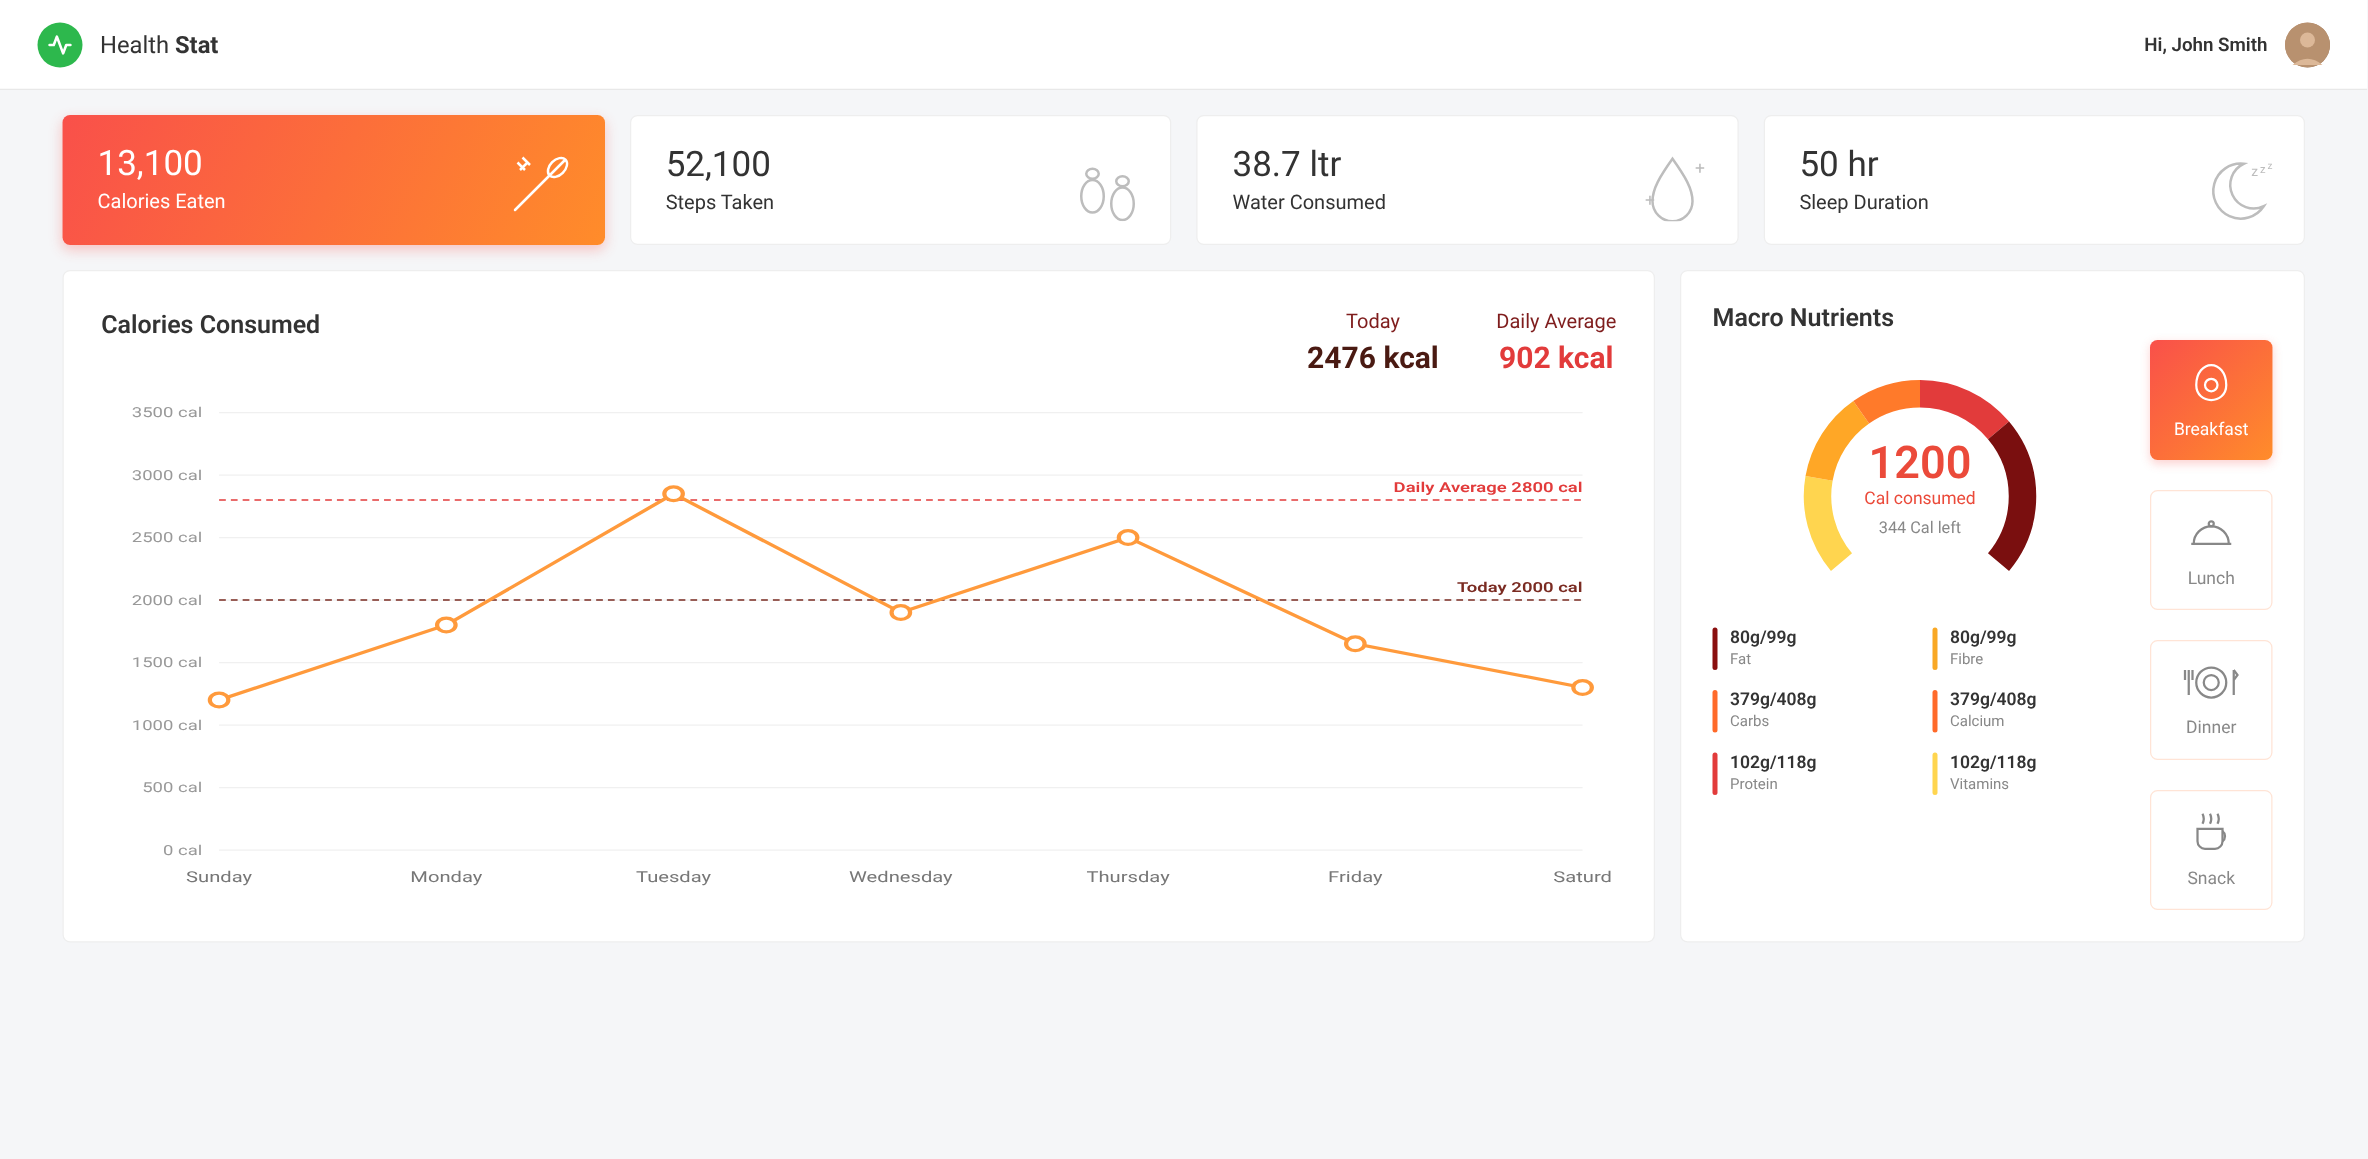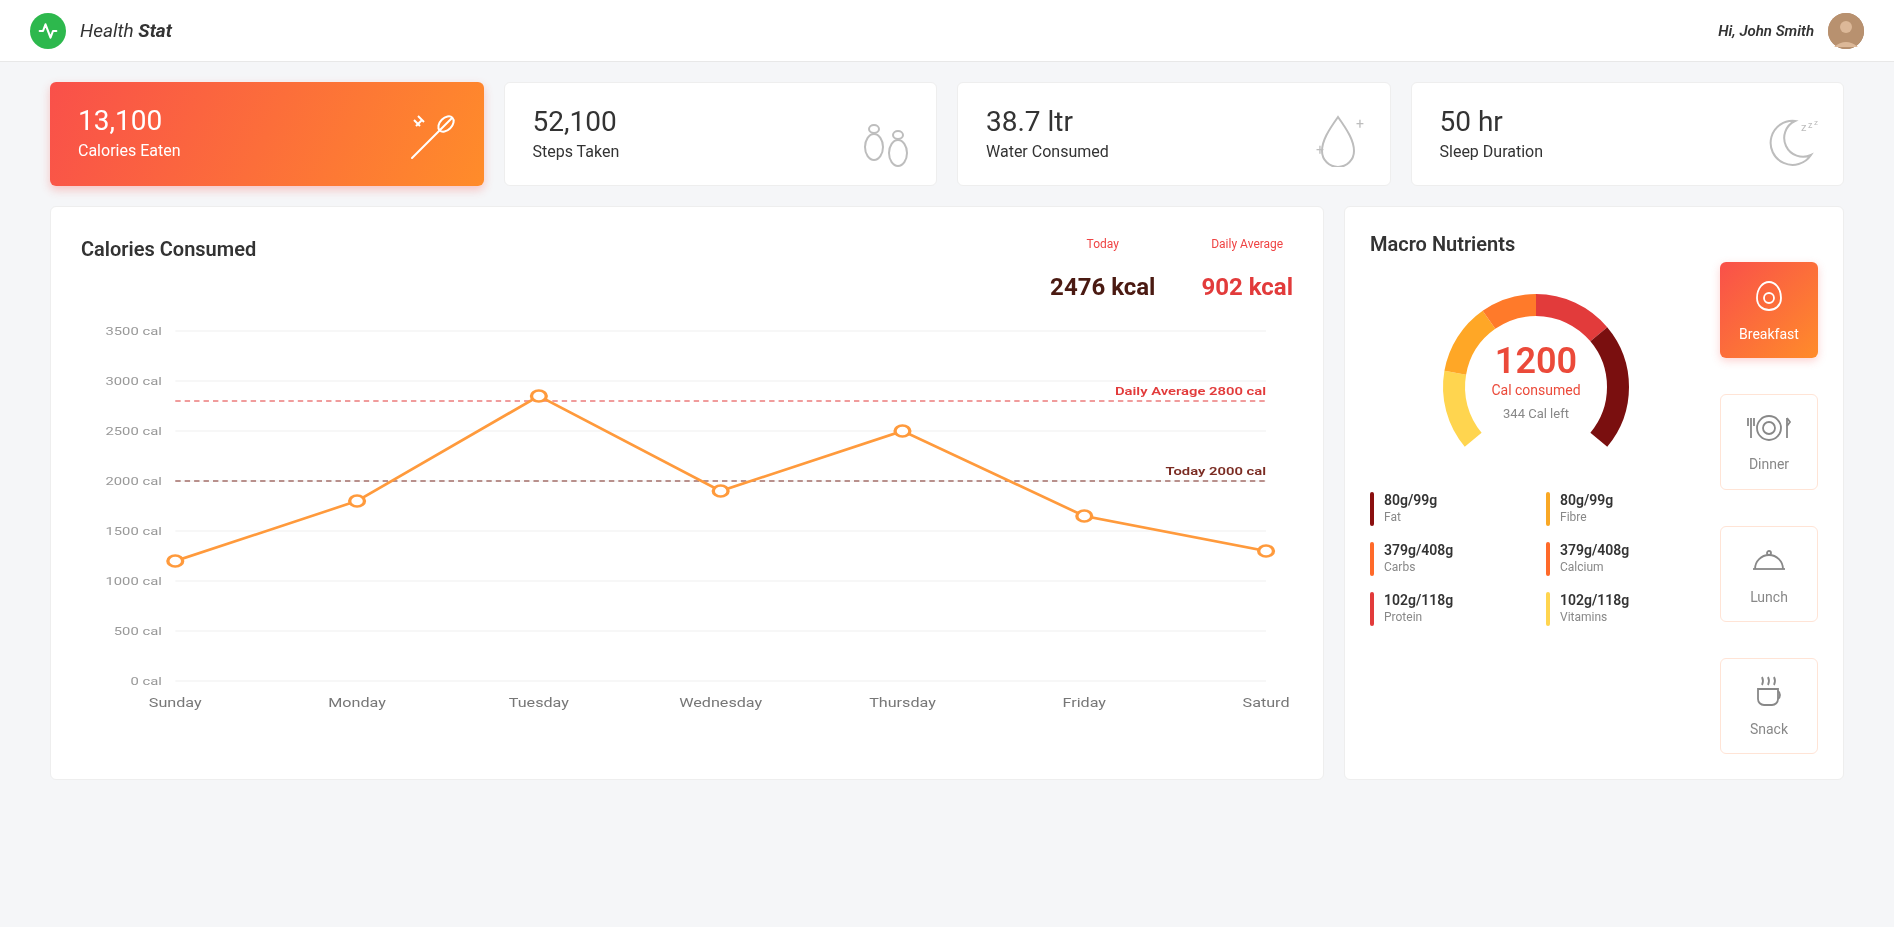--- a/index.html
+++ b/index.html
@@ -1,17 +1,17 @@
 <!DOCTYPE html>
 <html><head>
 <meta charset="utf-8">
 <style>
 * { margin: 0; padding: 0; box-sizing: border-box; }
 body { font-family: -apple-system, BlinkMacSystemFont, "Segoe UI", Roboto, Helvetica, Arial, sans-serif; background: #f5f6f8; color: #333; }
-.header { background: #fff; height: 62px; display: flex; align-items: center; justify-content: space-between; padding: 0 30px; border-bottom: 1px solid #e8e8e8; font-style: italic; }
+.header { background: #fff; height: 72px; display: flex; align-items: center; justify-content: space-between; padding: 0 30px; border-bottom: 1px solid #e8e8e8; }
 .logo-area { display: flex; align-items: center; gap: 14px; }
 .logo-icon { width: 36px; height: 36px; border-radius: 50%; background: #2db84d; display: flex; align-items: center; justify-content: center; }
 .logo-text { font-size: 19px; color: #333; font-weight: 400; }
 .logo-text strong { font-weight: 700; }
 .user-area { display: flex; align-items: center; gap: 14px; }
 .user-greeting { font-size: 15px; font-weight: 600; color: #333; }
 .avatar { width: 36px; height: 36px; border-radius: 50%; background: linear-gradient(135deg, #c99a7a, #8b6a4f); display: flex; align-items: center; justify-content: center; color: #fff; font-size: 12px; }
 .main { padding: 20px 50px; }
 .stat-row { display: grid; grid-template-columns: repeat(4, 1fr); gap: 20px; margin-bottom: 20px; }
 .stat-card { background: #fff; border: 1px solid #eee; border-radius: 6px; padding: 22px 28px; height: 104px; position: relative; overflow: hidden; }
@@ -20,41 +20,41 @@
 .stat-label { font-size: 16px; font-weight: 400; }
 .stat-card .stat-label { color: #333; }
 .stat-card.active .stat-label { color: #fff; }
 .stat-icon { position: absolute; right: 22px; bottom: 14px; }
 .content-row { display: grid; grid-template-columns: 1fr 500px; gap: 20px; }
 .chart-card { background: #fff; border: 1px solid #eee; border-radius: 6px; padding: 30px; }
 .chart-header { display: flex; justify-content: space-between; align-items: flex-start; margin-bottom: 20px; }
 .chart-title { font-size: 20px; font-weight: 600; color: #333; }
 .chart-stats { display: flex; gap: 46px; }
 .chart-stat { text-align: center; }
-.chart-stat-label { font-size: 12px; color: #ef4444; margin-bottom: 22px; }
+.chart-stat-label { font-size: 16px; color: #7f1d1d; margin-bottom: 6px; }
 .chart-stat-value { font-size: 24px; font-weight: 700; }
 .chart-stat-value.today { color: #4a1a12; }
 .chart-stat-value.avg { color: #e23b3b; }
 .chart-area { position: relative; height: 400px; }
 .macro-card { background: #fff; border: 1px solid #eee; border-radius: 6px; padding: 25px; }
 .macro-title { font-size: 20px; font-weight: 600; margin-bottom: 6px; }
 .macro-body { display: flex; gap: 18px; }
 .macro-left { flex: 1; }
 .gauge-wrap { display: flex; flex-direction: column; align-items: center; padding: 10px 0 20px; }
 .gauge { position: relative; width: 220px; height: 200px; }
 .gauge-center { position: absolute; top: 54%; left: 50%; transform: translate(-50%, -50%); text-align: center; }
 .gauge-value { font-size: 36px; font-weight: 600; color: #eb4a3a; }
 .gauge-sub { font-size: 14px; color: #eb4a3a; margin-bottom: 8px; }
 .gauge-left { font-size: 13px; color: #888; }
 .nutrients { display: grid; grid-template-columns: 1fr 1fr; gap: 16px 20px; }
 .nutrient { display: flex; align-items: flex-start; gap: 10px; }
 .nutrient-bar { width: 4px; height: 34px; border-radius: 2px; }
 .nutrient-val { font-size: 14px; font-weight: 600; color: #333; }
 .nutrient-name { font-size: 12px; color: #888; margin-top: 2px; }
-.meal-tabs { display: flex; flex-direction: column; gap: 36px; width: 98px; }
+.meal-tabs { display: flex; flex-direction: column; gap: 24px; width: 98px; }
 .meal-tab { border: 1px solid #ffe4d6; border-radius: 6px; height: 96px; display: flex; flex-direction: column; align-items: center; justify-content: center; gap: 8px; cursor: pointer; color: #888; }
 .meal-tab.active { background: linear-gradient(135deg, #f9504a, #ff8c2a); color: #fff; border: none; box-shadow: 0 3px 8px rgba(249,80,74,0.25); }
 .meal-tab-label { font-size: 14px; }
 </style>
 </head>
 <body>
 
 <div class="header">
   <div class="logo-area">
     <div class="logo-icon">
@@ -239,40 +239,40 @@
         </div>
         <div class="meal-tabs" id="meal-tabs">
             <div class="meal-tab active">
     <div><svg width="40" height="36" viewBox="0 0 40 36" fill="none" stroke="currentColor" stroke-width="1.8">
                   <path d="M8 20 C 8 10 14 4 20 4 C 26 4 32 10 32 20 C 32 28 26 32 20 32 C 14 32 8 28 8 20 Z"></path>
                   <circle cx="20" cy="20" r="5"></circle>
                 </svg></div>
     <div class="meal-tab-label">Breakfast</div>
             </div>
             <div class="meal-tab">
+    <div><svg width="40" height="34" viewBox="0 0 40 34" fill="none" stroke="currentColor" stroke-width="1.8">
+                  <path d="M6 26 A 14 14 0 0 1 34 26"></path>
+                  <line x1="4" y1="26" x2="36" y2="26"></line>
+                  <circle cx="20" cy="10" r="2"></circle>
+                </svg></div>
+    <div class="meal-tab-label">Lunch</div>
+            </div>
+            <div class="meal-tab">
     <div><svg width="46" height="32" viewBox="0 0 46 32" fill="none" stroke="currentColor" stroke-width="1.8">
                   <circle cx="23" cy="16" r="12"></circle>
                   <circle cx="23" cy="16" r="6"></circle>
                   <line x1="5" y1="6" x2="5" y2="26"></line>
                   <line x1="2" y1="6" x2="2" y2="14"></line>
                   <line x1="8" y1="6" x2="8" y2="14"></line>
                   <line x1="41" y1="6" x2="41" y2="26"></line>
                   <path d="M41 6 L44 10 L41 14"></path>
                 </svg></div>
     <div class="meal-tab-label">Dinner</div>
             </div>
             <div class="meal-tab">
-    <div><svg width="40" height="34" viewBox="0 0 40 34" fill="none" stroke="currentColor" stroke-width="1.8">
-                  <path d="M6 26 A 14 14 0 0 1 34 26"></path>
-                  <line x1="4" y1="26" x2="36" y2="26"></line>
-                  <circle cx="20" cy="10" r="2"></circle>
-                </svg></div>
-    <div class="meal-tab-label">Lunch</div>
-            </div>
-            <div class="meal-tab">
     <div><svg width="38" height="34" viewBox="0 0 38 34" fill="none" stroke="currentColor" stroke-width="1.8">
                   <path d="M8 14 L8 24 A 6 6 0 0 0 14 30 L22 30 A 6 6 0 0 0 28 24 L28 14 Z"></path>
                   <path d="M28 16 A 5 5 0 0 1 28 24"></path>
                   <path d="M12 10 Q 14 6 12 2 M18 10 Q 20 6 18 2 M24 10 Q 26 6 24 2"></path>
                 </svg></div>
     <div class="meal-tab-label">Snack</div>
             </div>
           </div>
       </div>
     </div>

